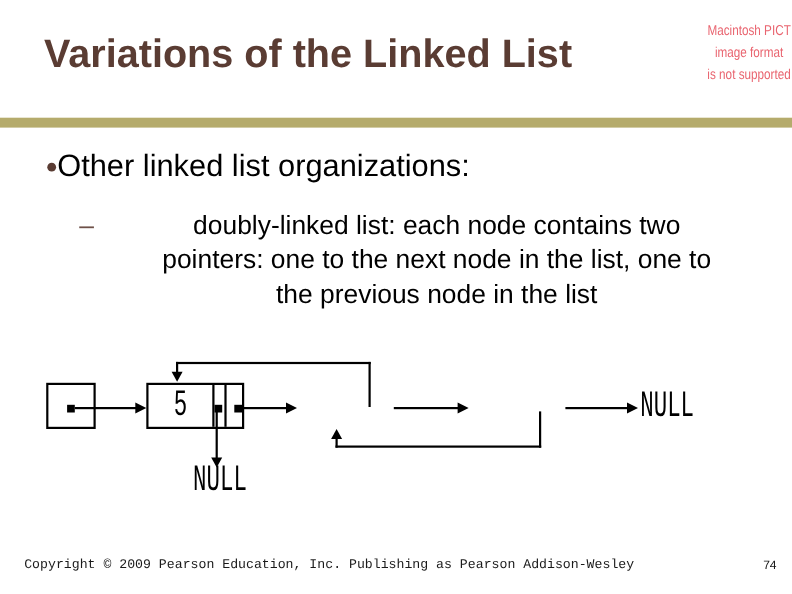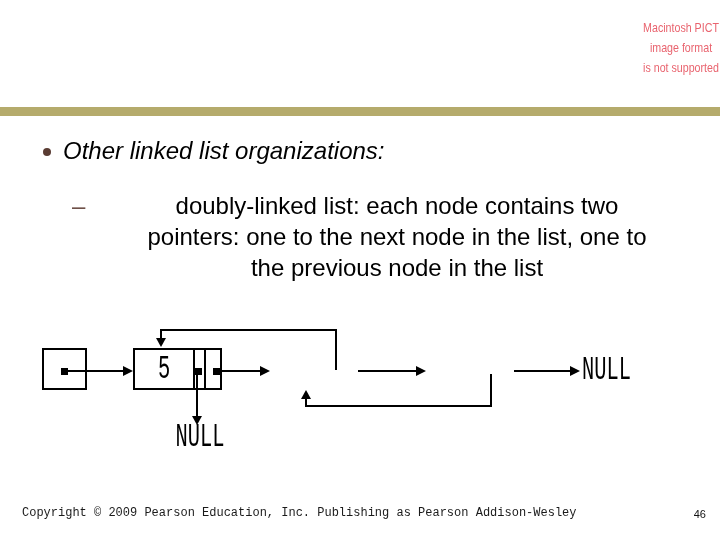--- a/index.html
+++ b/index.html
@@ -25,22 +25,22 @@
   .separator{
     position:absolute;left:0;top:107px;width:720px;height:9px;
     background:#b5ab6c;
   }
   
   .bullet-dot{
     position:absolute;left:43px;top:148px;width:8px;height:8px;
     border-radius:50%;background:#5a3c33;
   }
   .bullet-text{
-    position:absolute;left:63px;top:136px;
-    font-size:24px;line-height:30px;color:#000;white-space:nowrap;font-style:italic;
+    position:absolute;left:52px;top:136px;
+    font-size:28px;line-height:30px;color:#000;white-space:nowrap;
   }
   .sub-dash{
     position:absolute;left:72px;top:190px;
     font-size:24px;line-height:31px;color:#6e5048;
   }
   .sub-text{
     position:absolute;left:87px;top:190px;width:620px;
     font-size:24px;line-height:31px;color:#000;white-space:pre-line;text-align:center;
   }
   
@@ -80,20 +80,21 @@
   .page-number{
     position:absolute;left:688px;top:508px;width:18px;text-align:right;
     font-size:11px;color:#111;
   }
 </style>
 </head>
 <body>
 
 <div class="slide">
 
+  <div class="title">Variations of the Linked List</div>
   <div class="pict-notice">Macintosh PICT
 image format
 is not supported</div>
   <div class="separator"></div>
 
   <div class="bullet-dot"></div>
   <div class="bullet-text">Other linked list organizations:</div>
 
   <div class="sub-dash">–</div>
   <div class="sub-text">doubly-linked list: each node contains two
@@ -136,15 +137,15 @@
   <div class="vline" style="left:305px;top:398px;height:9px;"></div>
   <div class="arr-up" style="left:301px;top:390px;"></div>
 
   <div class="vline" style="left:196px;top:374px;height:43px;"></div>
   <div class="arr-down" style="left:192px;top:416px;"></div>
 
   <div class="mono-label" style="left:158px;top:420px;width:84px;text-align:center;transform:scaleX(0.6);transform-origin:center top;">NULL</div>
   <div class="mono-label" style="left:582px;top:353px;transform:scaleX(0.6);transform-origin:left top;">NULL</div>
 
   <div class="copyright">Copyright © 2009 Pearson Education, Inc. Publishing as Pearson Addison-Wesley</div>
-  <div class="page-number">46</div>
+  <div class="page-number">74</div>
 
 </div>
 
 </body></html>

